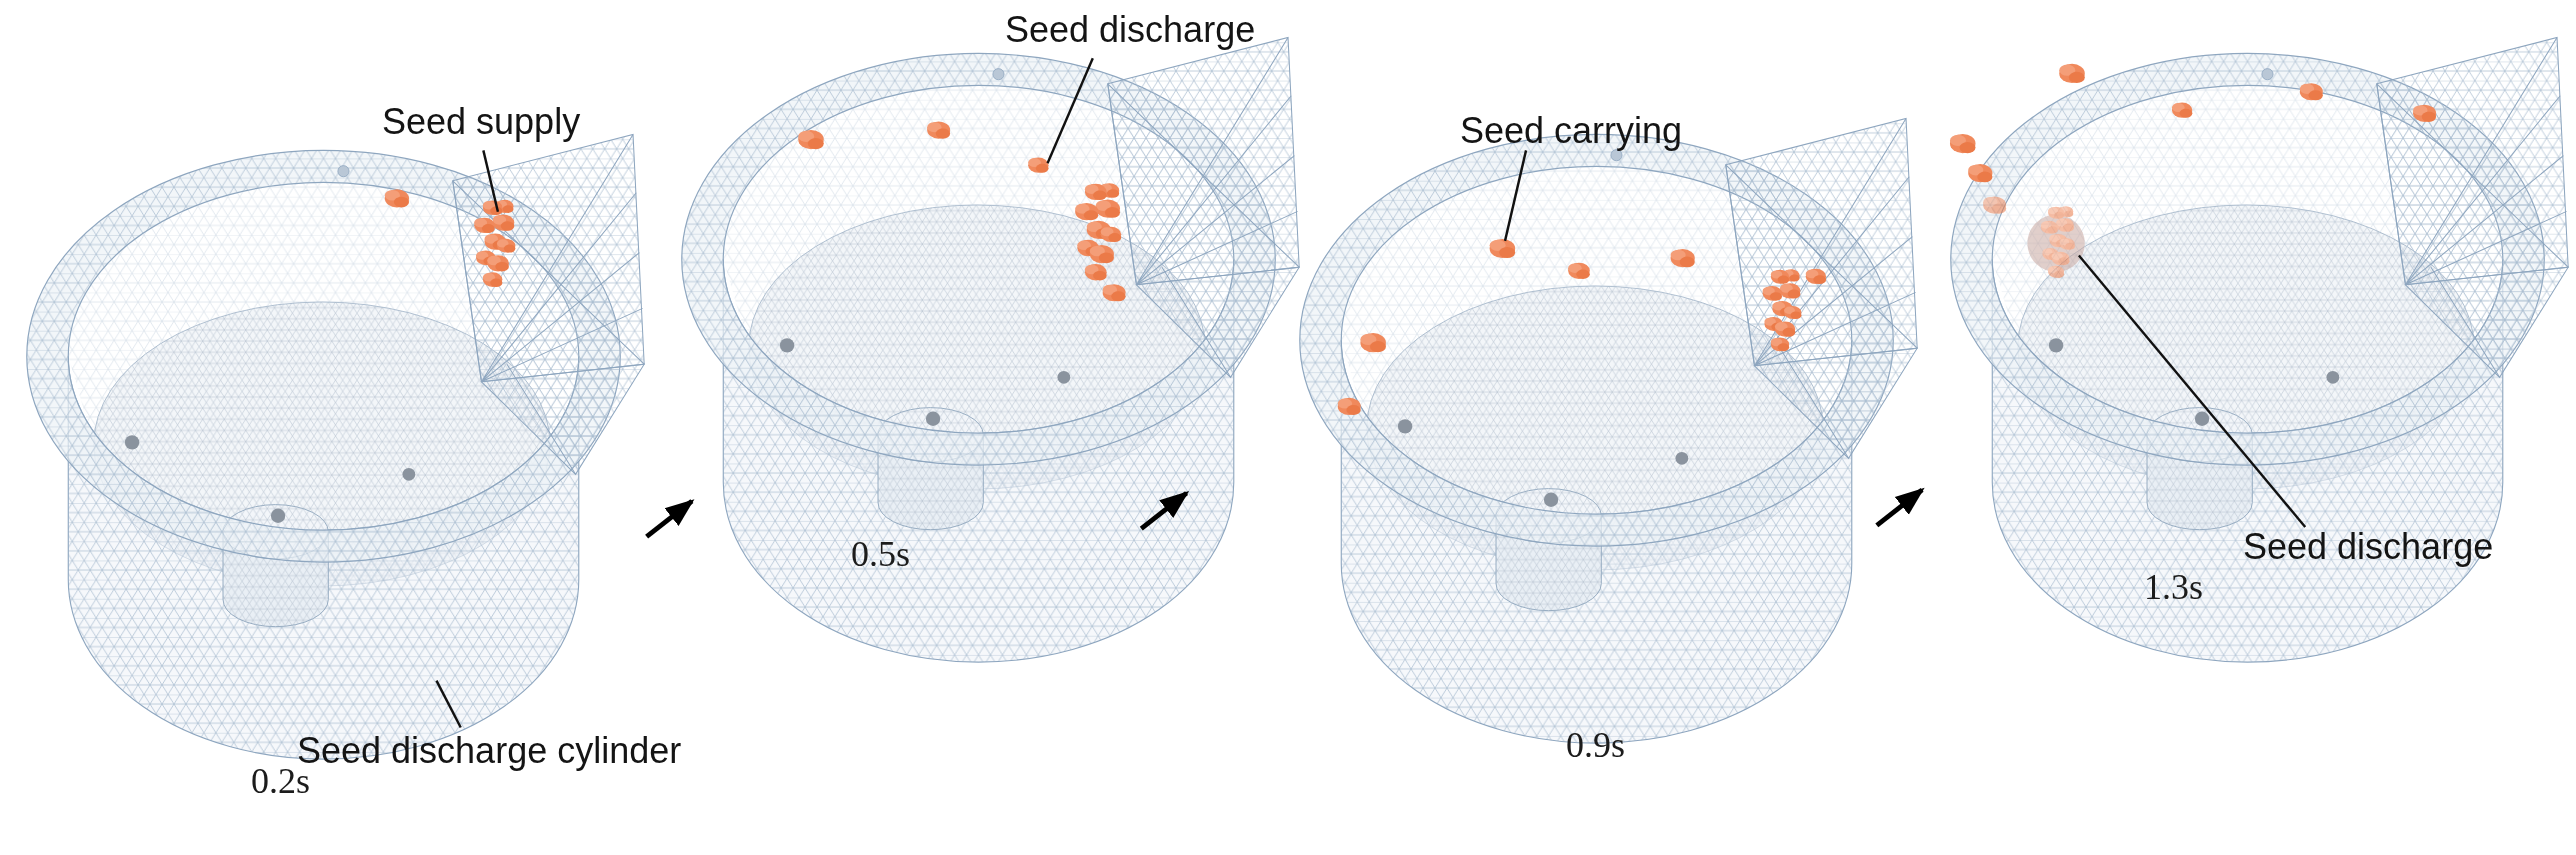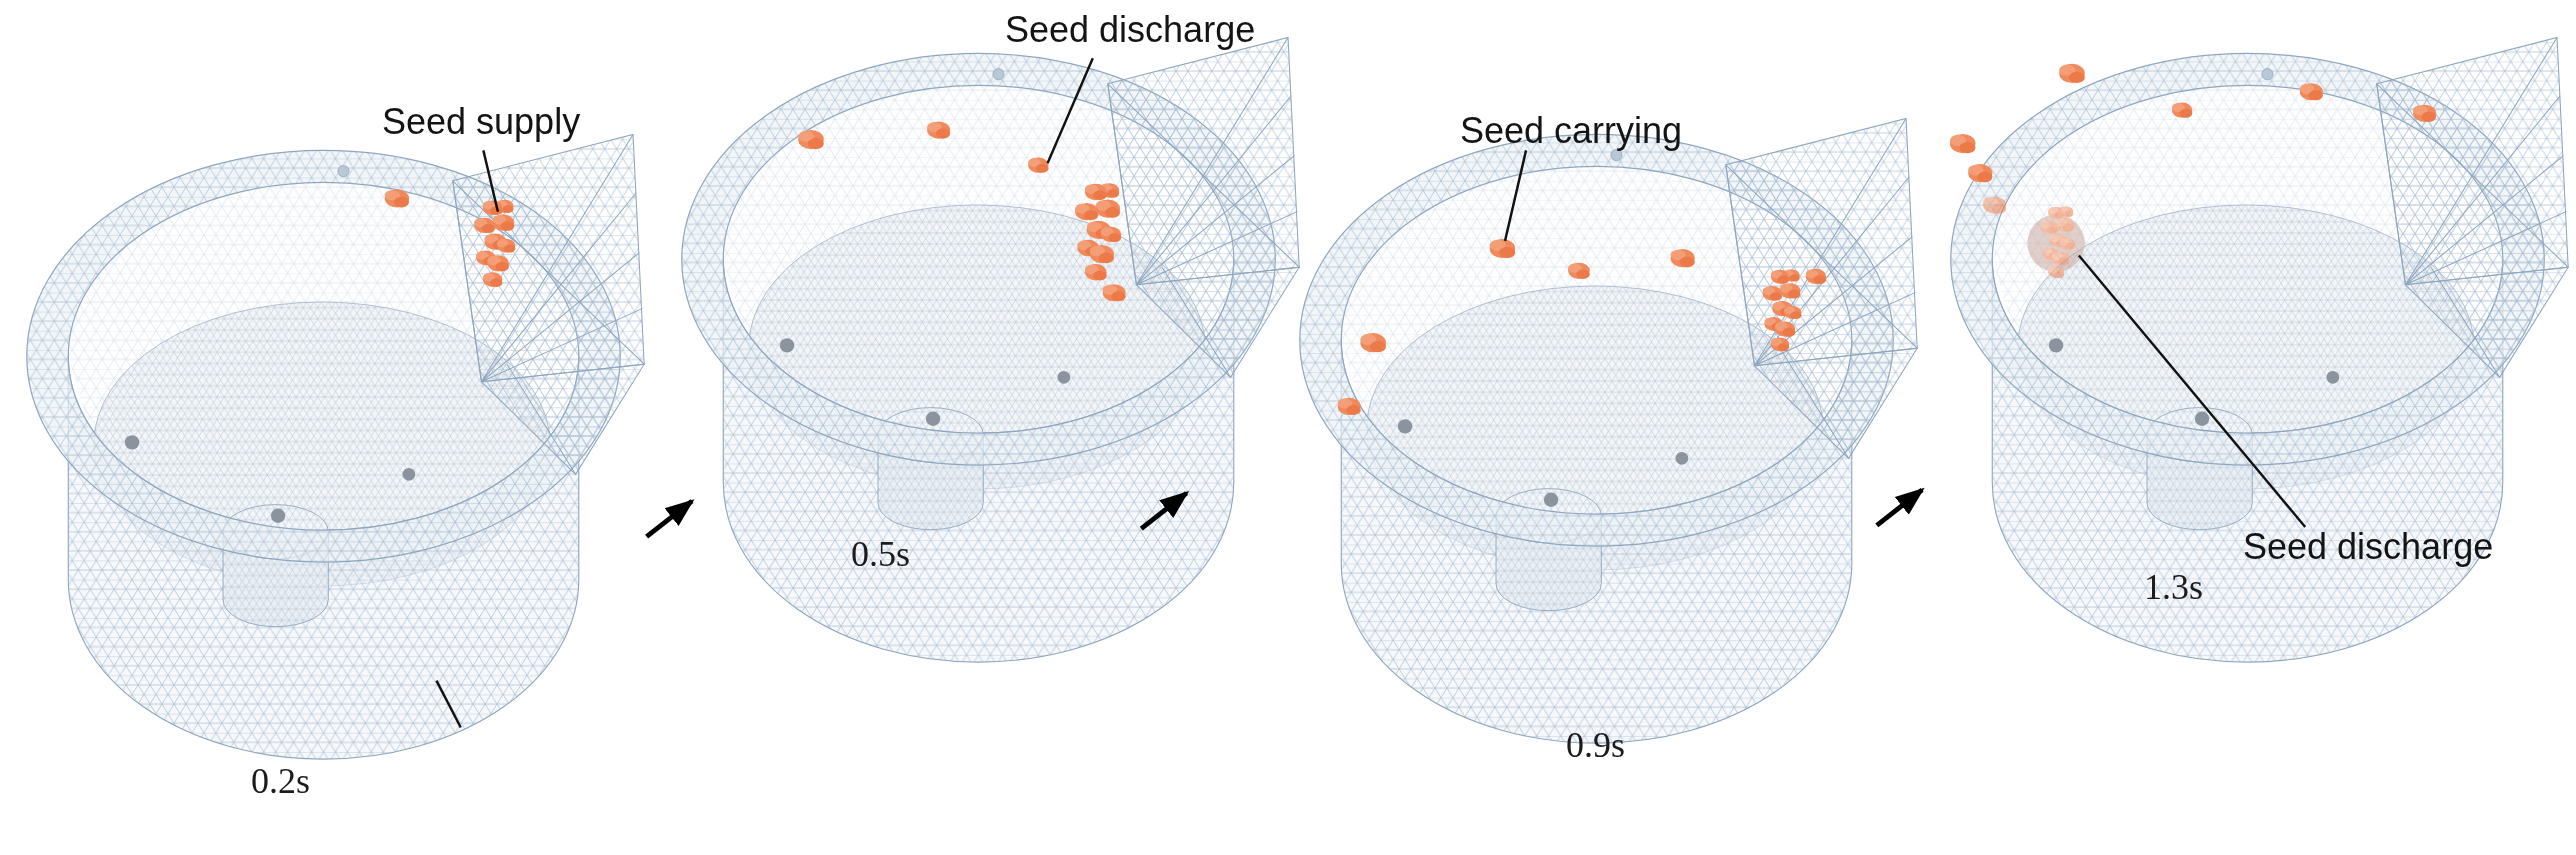--- a/index.html
+++ b/index.html
@@ -159,20 +159,21 @@
       </g>
     </svg>
   </div>
 
   <div class="time" style="left:251px;top:760px;">0.2s</div>
   <div class="time" style="left:851px;top:533px;">0.5s</div>
   <div class="time" style="left:1566px;top:724px;">0.9s</div>
   <div class="time" style="left:2144px;top:566px;">1.3s</div>
 
   <div class="ann" style="left:382px;top:102px;">Seed supply</div>
+  <div class="ann" style="left:297px;top:731px;">Seed discharge cylinder</div>
   <div class="ann" style="left:1005px;top:9.7px;">Seed discharge</div>
   <div class="ann" style="left:1460px;top:111px;">Seed carrying</div>
   <div class="ann" style="left:2243px;top:527px;">Seed discharge</div>
 
   <svg id="overlay" viewBox="0 0 3187 1059">
     <defs>
       <marker id="ah" markerWidth="38" markerHeight="34" refX="32" refY="16" orient="auto" markerUnits="userSpaceOnUse">
         <path d="M0 2 L36 16 L0 30 Z" fill="#000000"></path>
       </marker>
     </defs>

